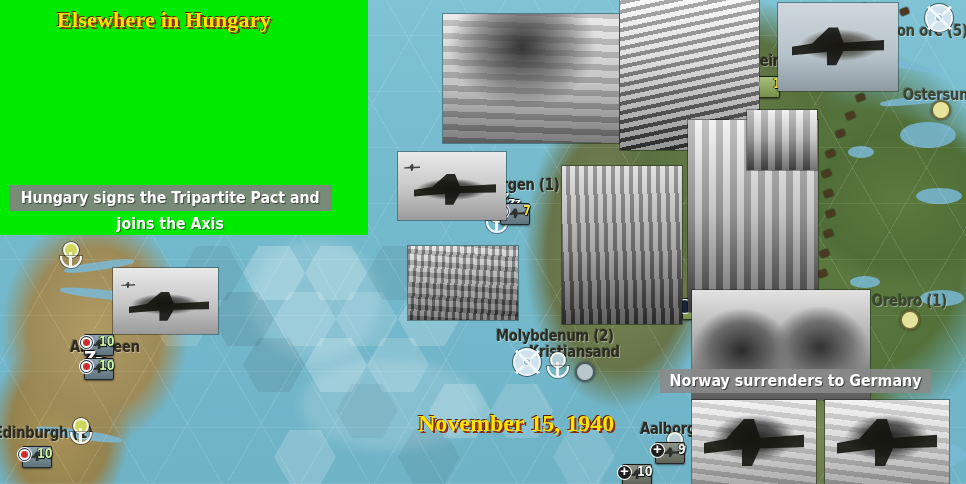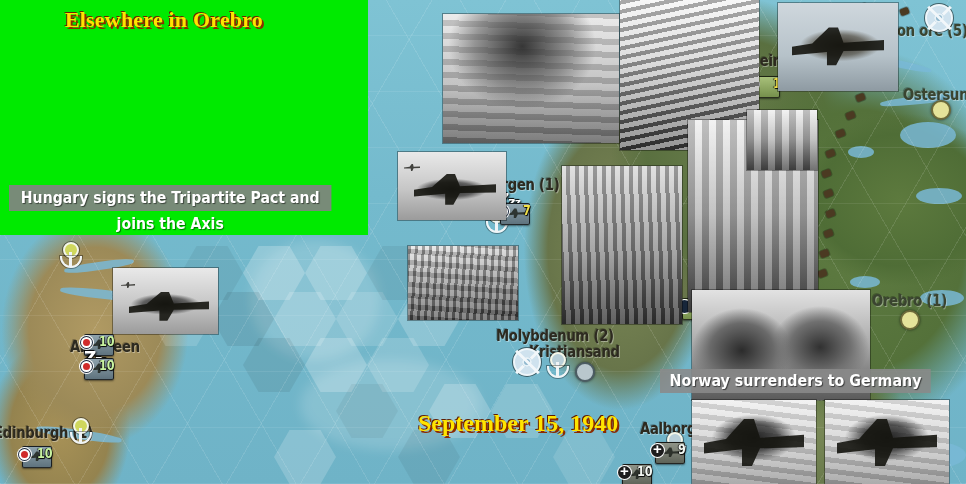--- a/index.html
+++ b/index.html
@@ -385,24 +385,24 @@
       <div class="plane-shape" style="left:12px;top:16px;width:100px;height:52px;"></div>
     </div>
 
     <div class="photo" style="left:825px;top:400px;width:124px;height:84px;">
       <div class="ph tex-stuka"></div>
       <div class="plane-shape" style="left:12px;top:16px;width:100px;height:52px;"></div>
     </div>
 
     <div class="banner" style="left:660px;top:369px;">Norway surrenders to Germany</div>
 
-    <div id="turn-date">September 15, 1940</div>
+    <div id="turn-date">November 15, 1940</div>
   </div>
 
   <div id="event-panel">
     <div id="event-photo">
       <div class="ph tex-crowd"></div>
     </div>
-    <div id="event-title">Elsewhere in Orebro</div>
+    <div id="event-title">Elsewhere in Hungary</div>
     <div id="event-caption">Hungary signs the Tripartite Pact and joins the Axis</div>
   </div>
 
 </div>
 
 </body></html>

